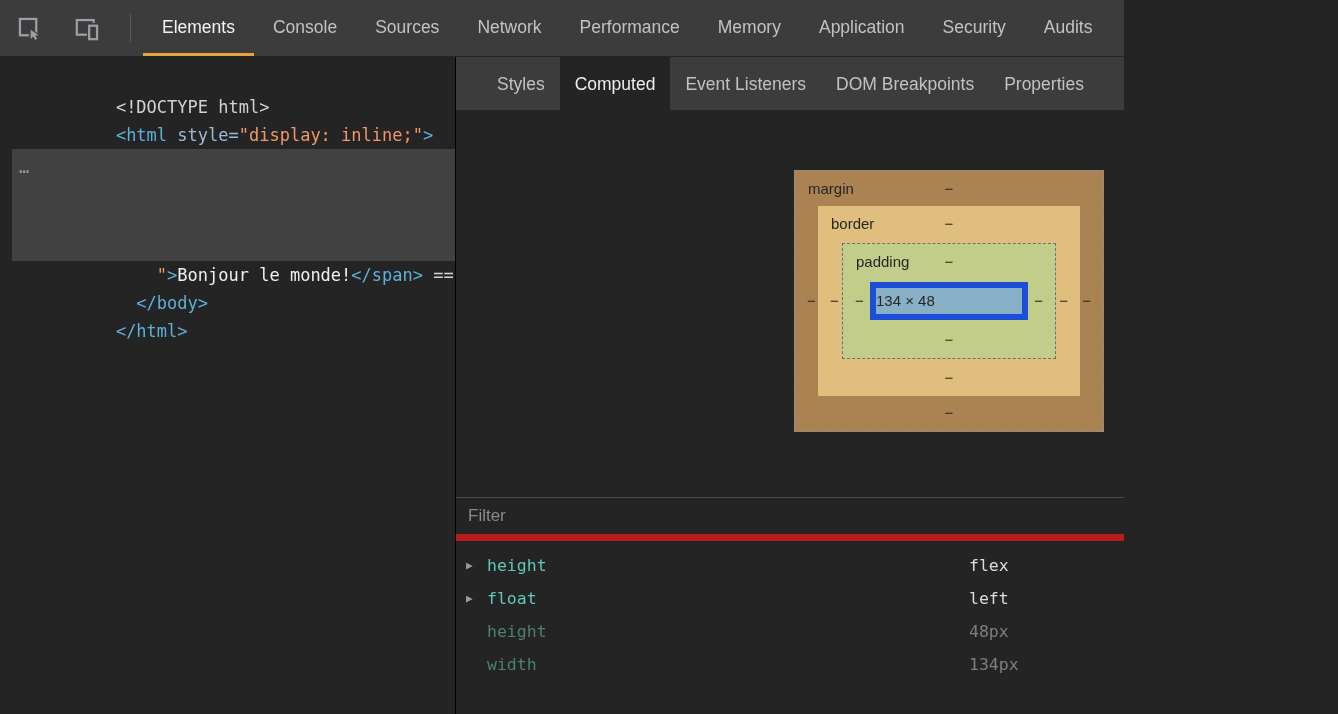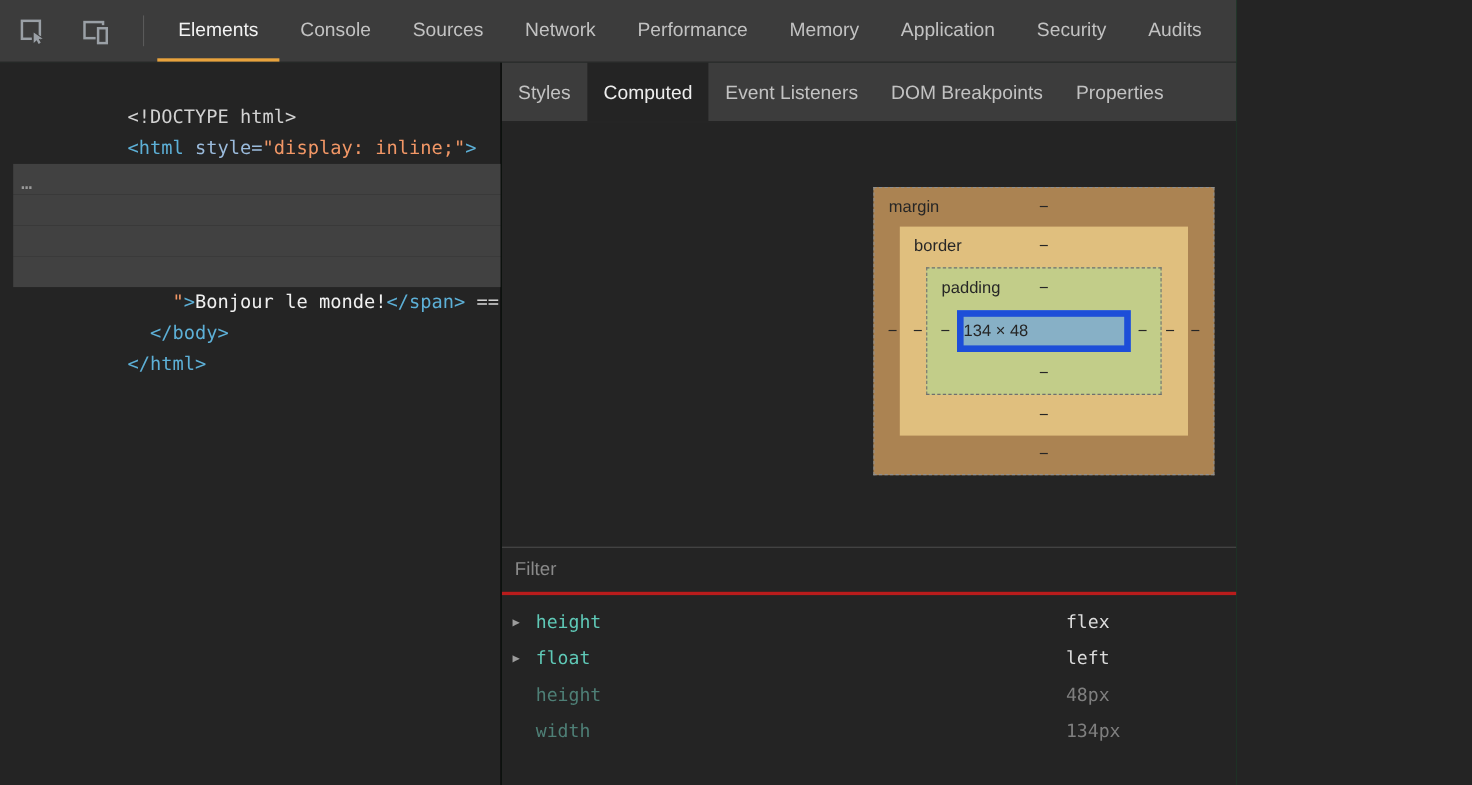--- a/index.html
+++ b/index.html
@@ -9,21 +9,21 @@
     --code-value:#f29766;
     --box-margin:#ab8352;
     --box-border:#e0bf7e;
     --box-padding:#c2cd89;
     --box-content:#87b0c6;
     --computed-name:#5fc9b7;
     --computed-name-dim:#4e7f76;
   }
   *{margin:0;padding:0;box-sizing:border-box;}
   body{background:#242424;}
-  .devtools{width:1124px;height:714px;background:#14532d;font-family:"Liberation Sans",sans-serif;position:relative;overflow:hidden;color:#ccc;}
+  .devtools{width:1124px;height:714px;background:#a21caf;font-family:"Liberation Sans",sans-serif;position:relative;overflow:hidden;color:#ccc;}
 
   
   .toolbar{height:57px;background:#3c3c3c;display:flex;align-items:stretch;border-bottom:1px solid #252525;}
   .icon-btn{background:none;border:none;width:34px;display:flex;align-items:center;justify-content:center;cursor:pointer;flex:0 0 auto;}
   .icon-btn.first{margin-left:12px;}
   .icon-btn.second{margin-left:24px;}
   .toolbar-sep{width:1px;background:#5a5a5a;margin:14px 0 14px 26px;flex:0 0 auto;}
   .tabs{display:flex;margin-left:12px;}
   .tab{padding:0 19px;line-height:55px;font-size:17.5px;color:#c2c2c2;position:relative;cursor:pointer;white-space:nowrap;}
   .tab.active{color:#f2f2f2;}
@@ -39,39 +39,39 @@
   .plain{color:#d2d2d2;}
   .tag{color:var(--code-tag);}
   .attr{color:var(--code-attr);}
   .val{color:var(--code-value);}
   .text{color:#f0f0f0;}
   .marker{color:#b8b8b8;}
   .gutter-dots{position:absolute;left:7px;top:4px;color:#9a9a9a;font-size:17px;letter-spacing:1px;}
 
   
   .right-panel{flex:1;display:flex;flex-direction:column;min-width:0;background:#242424;}
-  .subtabs{height:54px;background:#3c3c3c;border-bottom:1px solid #252525;display:flex;padding-left:0;flex:0 0 auto;}
+  .subtabs{height:54px;background:#3c3c3c;border-bottom:1px solid #252525;display:flex;padding-left:26px;flex:0 0 auto;}
   .subtab{padding:0 15px;line-height:54px;font-size:17.5px;color:#c2c2c2;cursor:pointer;white-space:nowrap;}
   .subtab.active{background:#242424;color:#ededed;}
 
   
   .bm-area{height:386px;position:relative;flex:0 0 auto;}
   .bm-label,.bm-dash,.bm-size{font-size:15px;color:#262626;font-family:"Liberation Sans",sans-serif;line-height:18px;}
   .bm-margin{position:absolute;top:59px;right:20px;width:310px;height:262px;background:var(--box-margin);border:1px dashed #8f8f8f;}
   .bm-border{position:absolute;left:23px;right:23px;top:35px;bottom:35px;background:var(--box-border);}
   .bm-padding{position:absolute;left:24px;right:24px;top:37px;bottom:37px;background:var(--box-padding);border:1px dashed #6f6f6f;}
   .bm-content{position:absolute;left:27px;right:27px;top:38px;bottom:38px;background:var(--box-content);border:6px solid #1d4ed8;display:flex;align-items:center;justify-content:flex-start;}
   .bm-label{position:absolute;top:9px;left:13px;}
   .bm-dash.t{position:absolute;top:9px;left:50%;transform:translateX(-50%);}
   .bm-dash.b{position:absolute;bottom:9px;left:50%;transform:translateX(-50%);}
   .bm-dash.l{position:absolute;left:12px;top:50%;transform:translateY(-50%);}
   .bm-dash.r{position:absolute;right:12px;top:50%;transform:translateY(-50%);}
 
   
-  .filter-row{height:44px;border-top:1px solid #4a4a4a;border-bottom:3px solid #b91c1c;display:flex;align-items:center;flex:0 0 auto;}
+  .filter-row{height:44px;border-top:1px solid #4a4a4a;border-bottom:7px solid #b91c1c;display:flex;align-items:center;flex:0 0 auto;}
   .filter-input{background:transparent;border:none;outline:none;color:#cfcfcf;font-size:17px;padding-left:12px;width:60%;font-family:"Liberation Sans",sans-serif;}
   .filter-input::placeholder{color:#8a8a8a;}
   .computed-list{padding-top:8px;font-family:"DejaVu Sans Mono",monospace;font-size:16.5px;flex:1;}
   .c-row{height:33px;line-height:33px;position:relative;padding-left:31px;cursor:default;}
   .arrow{position:absolute;left:10px;top:0;font-size:11px;color:#9c9c9c;line-height:33px;}
   .c-name{color:var(--computed-name);}
   .c-row.dim .c-name{color:var(--computed-name-dim);}
   .c-val{position:absolute;left:513px;top:0;color:#dcdcdc;}
   .c-row.dim .c-val{color:#7f7f7f;}
 </style>

